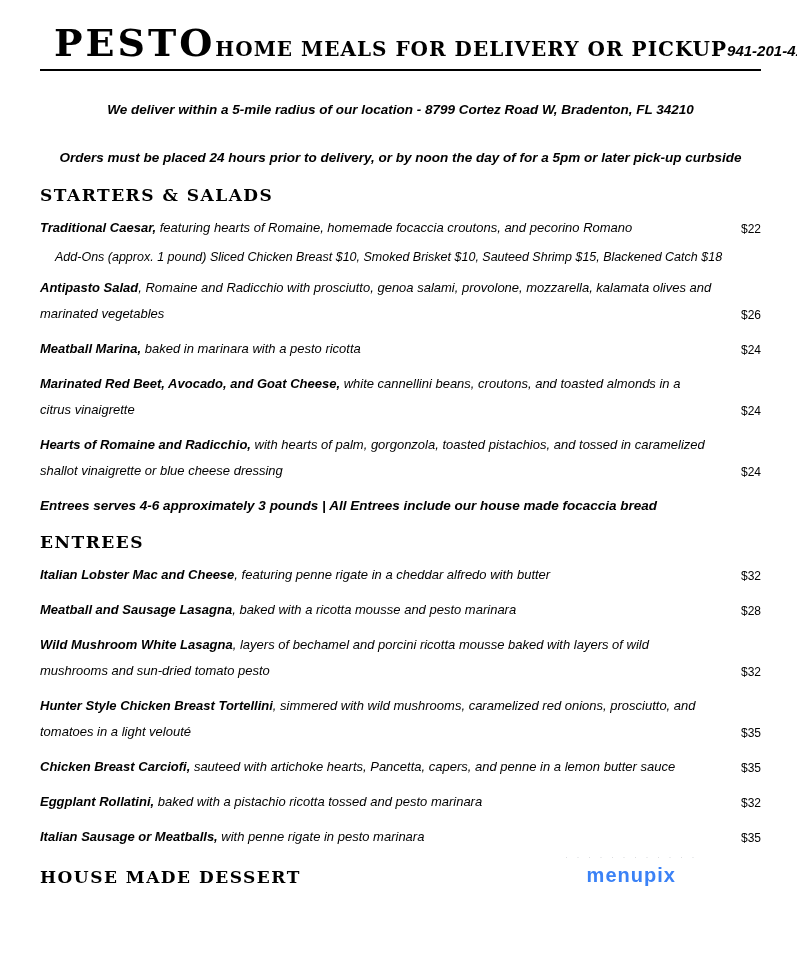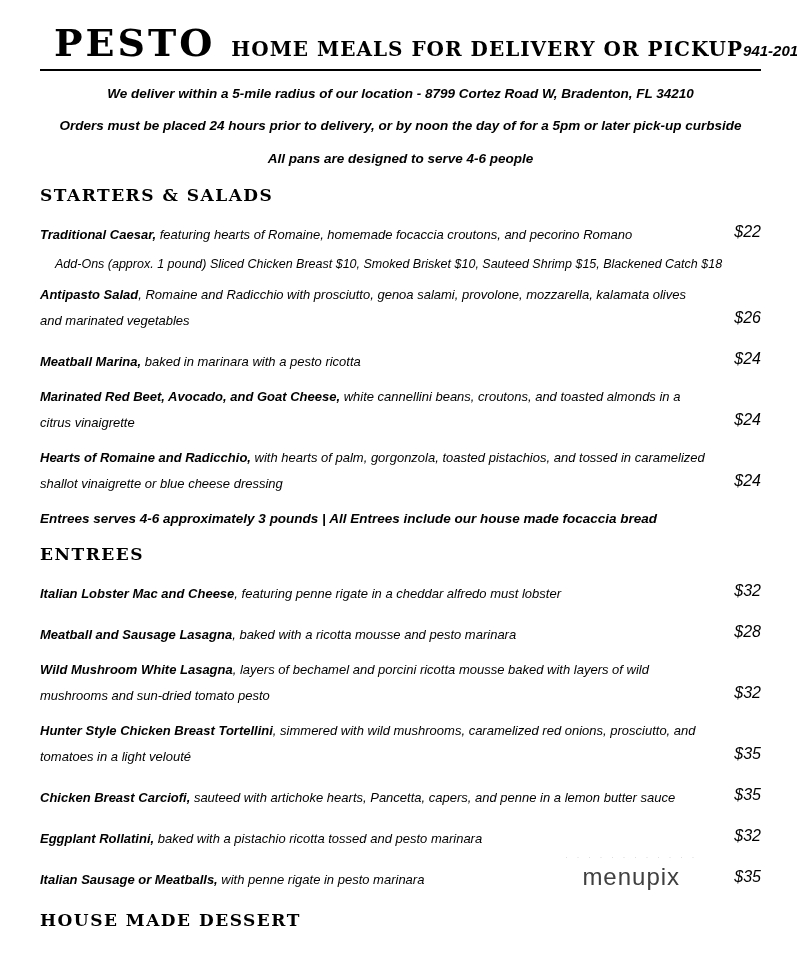--- a/index.html
+++ b/index.html
@@ -26,21 +26,21 @@
     font-size: 38px;
     letter-spacing: 3px;
     padding-left: 14px;
     line-height: 1.1;
   }
   .tagline {
     font-family: "DejaVu Serif", serif;
     font-weight: bold;
     font-size: 20px;
     letter-spacing: 1px;
-    margin-left: 16px;
+    margin-left: 0;
     flex: 1;
     white-space: nowrap;
   }
   .phone {
     font-style: italic;
     font-weight: bold;
     font-size: 15px;
     padding-right: 8px;
     white-space: nowrap;
   }
@@ -49,21 +49,21 @@
     margin-top: 5px;
   }
 
   
   .intro-line {
     text-align: center;
     font-style: italic;
     font-weight: bold;
     font-size: 13.5px;
     line-height: 1.45;
-    margin-top: 13px;
+    margin-top: 29px;
   }
   .center-note {
     text-align: left;
     font-style: italic;
     font-weight: bold;
     font-size: 13.5px;
     line-height: 1.45;
     margin-top: 12px;
   }
 
@@ -87,22 +87,21 @@
     margin-top: 9px;
   }
   .item-text {
     flex: 1;
     font-style: italic;
     font-size: 13px;
     line-height: 2.0;
   }
   .item-name { font-weight: bold; }
   .item-price {
-    font-style: italic;
-    font-size: 16px;
+    font-size: 12px;
     line-height: 2.0;
     white-space: nowrap;
     margin-left: 29px;
   }
 
   
   .addons {
     margin-top: 7px;
     padding-left: 15px;
     font-style: italic;
@@ -121,41 +120,41 @@
     pointer-events: none;
     text-align: center;
   }
   .wm-dots {
     font-size: 9px;
     letter-spacing: 3px;
     color: #d8dadc;
     line-height: 1.6;
   }
   .wm-text {
-    font-size: 24px;
+    font-size: 20px;
     letter-spacing: 1px;
-    color: #404040;
+    color: #3b82f6;
     line-height: 1.1;
+    font-weight: bold;
   }
 </style>
 </head>
 <body>
 
 <div class="page">
 
   <header class="header">
     <span class="brand">PESTO</span>
     <span class="tagline">HOME MEALS FOR DELIVERY OR PICKUP</span>
     <span class="phone">941-201-4167</span>
   </header>
   <div class="rule"></div>
 
   <p class="intro-line">We deliver within a 5-mile radius of our location - 8799 Cortez Road W, Bradenton, FL 34210</p>
   <p class="intro-line">Orders must be placed 24 hours prior to delivery, or by noon the day of for a 5pm or later pick-up curbside</p>
-  <p class="intro-line">All pans are designed to serve 4-6 people</p>
 
   <h2 class="section-title">STARTERS &amp; SALADS</h2>
 
   <div class="menu-item">
     <p class="item-text"><span class="item-name">Traditional Caesar,</span><span class="item-desc"> featuring hearts of Romaine, homemade focaccia croutons, and pecorino Romano</span></p>
     <span class="item-price">$22</span>
   </div>
 
   <p class="addons"><span>Add-Ons (approx. 1 pound) </span><span class="addon-name">Sliced Chicken Breast</span><span> $10, </span><span class="addon-name">Smoked Brisket</span><span> $10, </span><span class="addon-name">Sauteed Shrimp</span><span> $15, </span><span class="addon-name">Blackened Catch</span><span> $18</span></p>
 
@@ -177,21 +176,21 @@
   <div class="menu-item">
     <p class="item-text"><span class="item-name">Hearts of Romaine and Radicchio,</span><span class="item-desc"> with hearts of palm, gorgonzola, toasted pistachios, and tossed in caramelized shallot vinaigrette or blue cheese dressing</span></p>
     <span class="item-price">$24</span>
   </div>
 
   <p class="center-note">Entrees serves 4-6 approximately 3 pounds | All Entrees include our house made focaccia bread</p>
 
   <h2 class="section-title entrees">ENTREES</h2>
 
   <div class="menu-item">
-    <p class="item-text"><span class="item-name">Italian Lobster Mac and Cheese</span><span class="item-desc">, featuring penne rigate in a cheddar alfredo must lobster</span></p>
+    <p class="item-text"><span class="item-name">Italian Lobster Mac and Cheese</span><span class="item-desc">, featuring penne rigate in a cheddar alfredo with butter</span></p>
     <span class="item-price">$32</span>
   </div>
 
   <div class="menu-item">
     <p class="item-text"><span class="item-name">Meatball and Sausage Lasagna</span><span class="item-desc">, baked with a ricotta mousse and pesto marinara</span></p>
     <span class="item-price">$28</span>
   </div>
 
   <div class="menu-item">
     <p class="item-text"><span class="item-name">Wild Mushroom White Lasagna</span><span class="item-desc">, layers of bechamel and porcini ricotta mousse baked with layers of wild mushrooms and sun-dried tomato pesto</span></p>

